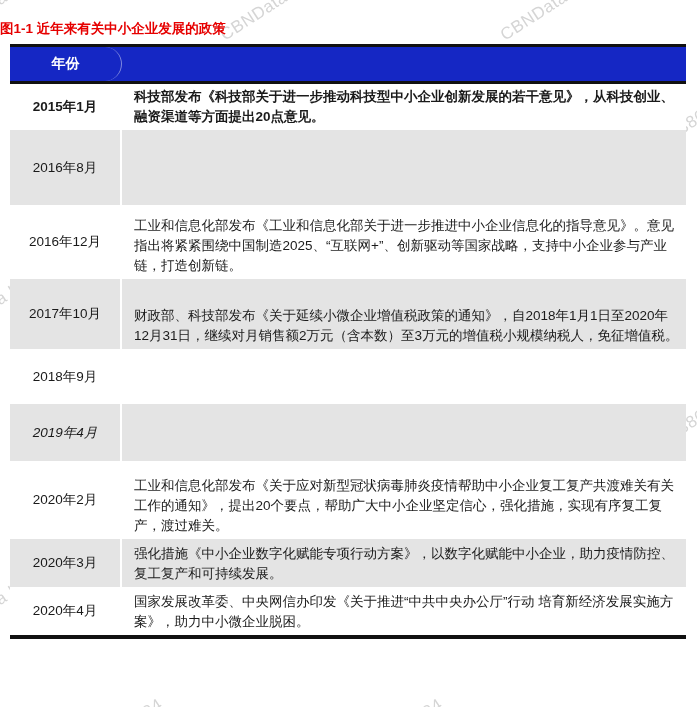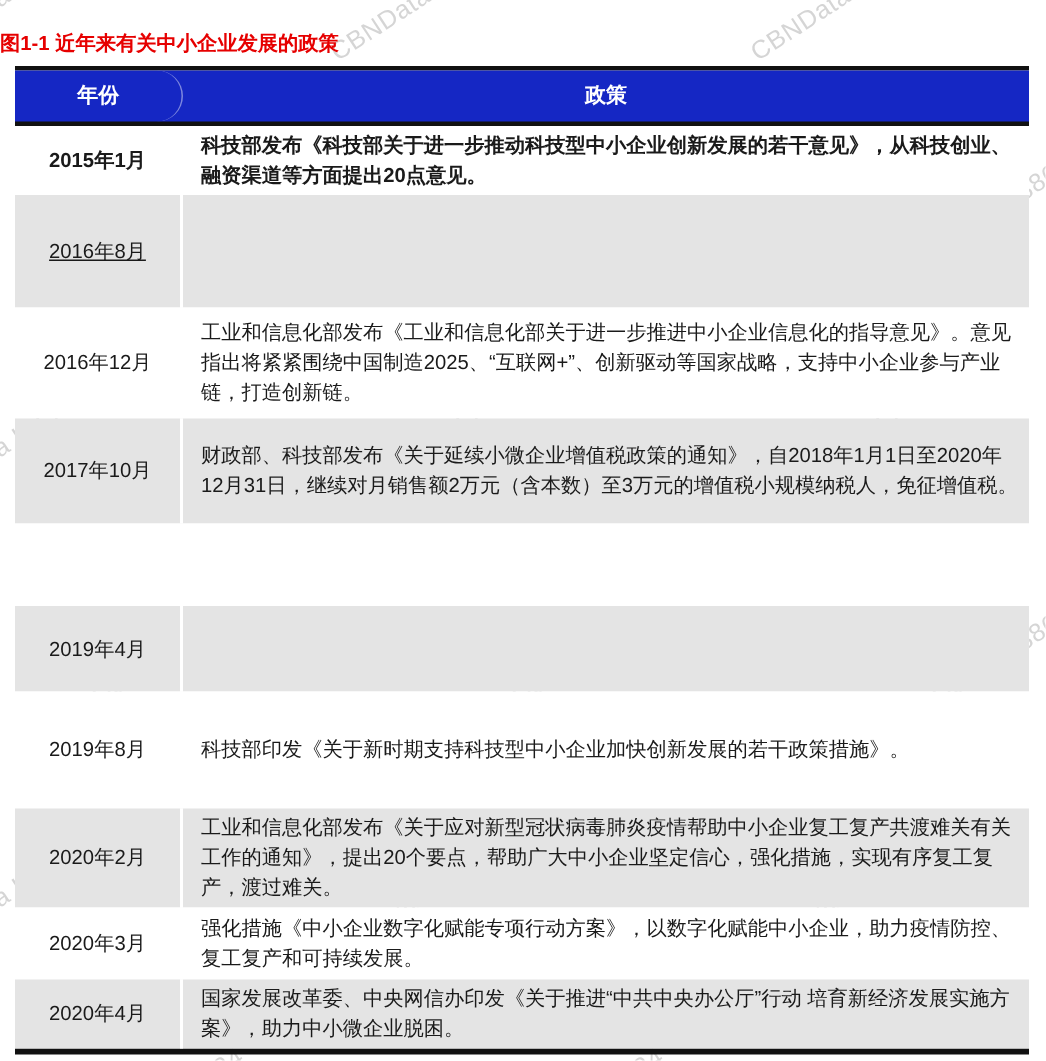--- a/index.html
+++ b/index.html
@@ -90,31 +90,31 @@
     flex: 0 0 112px;
     display: flex;
     align-items: center;
     justify-content: center;
     border-right: 2px solid #ffffff;
     text-align: center;
   }
   .table-row .policy-cell {
     flex: 1;
     display: flex;
-    align-items: center;
+    align-items: flex-end;
     padding: 3px 7px 3px 12px;
   }
   
   .table-row:nth-child(1)  { min-height: 60px; }
   .table-row:nth-child(2)  { min-height: 43px; font-weight: bold; }
-  .table-row:nth-child(3)  { min-height: 75px; text-decoration: underline; }
+  .table-row:nth-child(3)  { min-height: 75px; }
   .table-row:nth-child(4)  { min-height: 74px; }
   .table-row:nth-child(5)  { min-height: 70px; }
   .table-row:nth-child(6)  { min-height: 55px; }
-  .table-row:nth-child(7)  { min-height: 57px; }
+  .table-row:nth-child(7)  { min-height: 57px; font-style: italic; }
   .table-row:nth-child(8)  { min-height: 78px; }
   .table-row:nth-child(9)  { min-height: 48px; }
   .table-row:nth-child(10) { min-height: 48px; }
 </style>
 </head>
 <body>
 
 <div class="watermark-layer">
     <span class="wm" style="left: -70px; top: -15px;">CBNData ID:38634</span>
     <span class="wm" style="left: 210px; top: -15px;">CBNData ID:38634</span>
@@ -134,21 +134,20 @@
     <span class="wm" style="left: 20px; top: 735px;">CBNData ID:38634</span>
     <span class="wm" style="left: 300px; top: 735px;">CBNData ID:38634</span>
     <span class="wm" style="left: 580px; top: 735px;">CBNData ID:38634</span>
   </div>
 
 <div class="page-title">图1-1 近年来有关中小企业发展的政策</div>
 
 <div class="policy-table">
   <div class="table-header">
     <div class="year-col">年份</div>
-    <div class="policy-col">政策</div>
   </div>
 
   <div class="table-row">
     <div class="year-cell">2015年1月</div>
     <div class="policy-cell">
         <span>科技部发布《科技部关于进一步推动科技型中小企业创新发展的若干意见》，从科技创业、融资渠道等方面提出20点意见。</span>
       </div>
   </div>
   <div class="table-row">
     <div class="year-cell">2016年8月</div>
@@ -159,29 +158,24 @@
         <span>工业和信息化部发布《工业和信息化部关于进一步推进中小企业信息化的指导意见》。意见指出将紧紧围绕中国制造2025、“互联网+”、创新驱动等国家战略，支持中小企业参与产业链，打造创新链。</span>
       </div>
   </div>
   <div class="table-row">
     <div class="year-cell">2017年10月</div>
     <div class="policy-cell">
         <span>财政部、科技部发布《关于延续小微企业增值税政策的通知》，自2018年1月1日至2020年12月31日，继续对月销售额2万元（含本数）至3万元的增值税小规模纳税人，免征增值税。</span>
       </div>
   </div>
   <div class="table-row">
+    <div class="year-cell">2018年9月</div>
   </div>
   <div class="table-row">
     <div class="year-cell">2019年4月</div>
-  </div>
-  <div class="table-row">
-    <div class="year-cell">2019年8月</div>
-    <div class="policy-cell">
-        <span>科技部印发《关于新时期支持科技型中小企业加快创新发展的若干政策措施》。</span>
-      </div>
   </div>
   <div class="table-row">
     <div class="year-cell">2020年2月</div>
     <div class="policy-cell">
         <span>工业和信息化部发布《关于应对新型冠状病毒肺炎疫情帮助中小企业复工复产共渡难关有关工作的通知》，提出20个要点，帮助广大中小企业坚定信心，强化措施，实现有序复工复产，渡过难关。</span>
       </div>
   </div>
   <div class="table-row">
     <div class="year-cell">2020年3月</div>
     <div class="policy-cell">

